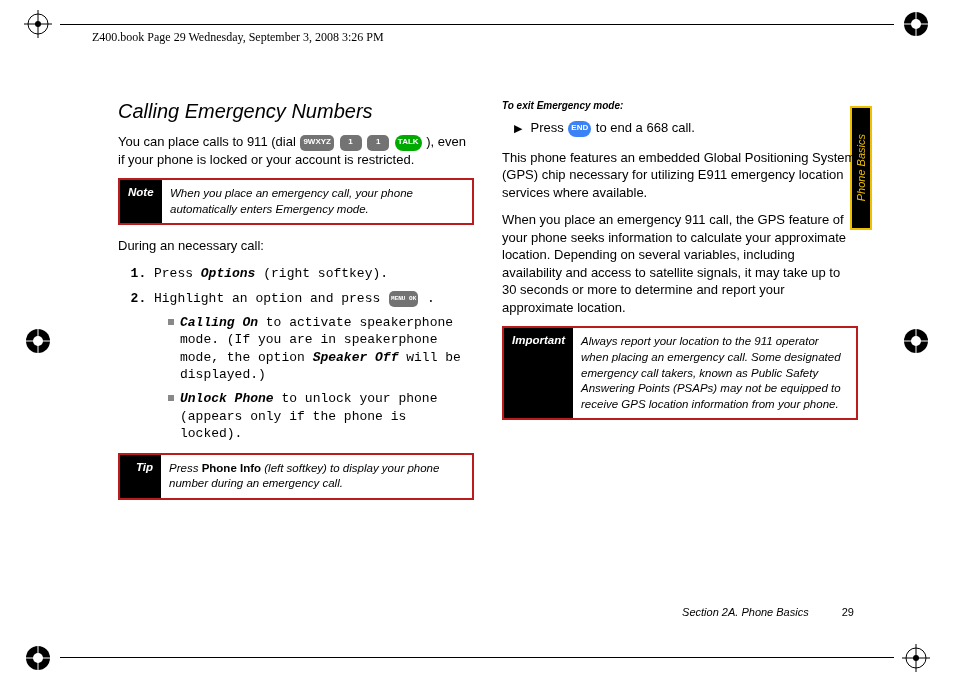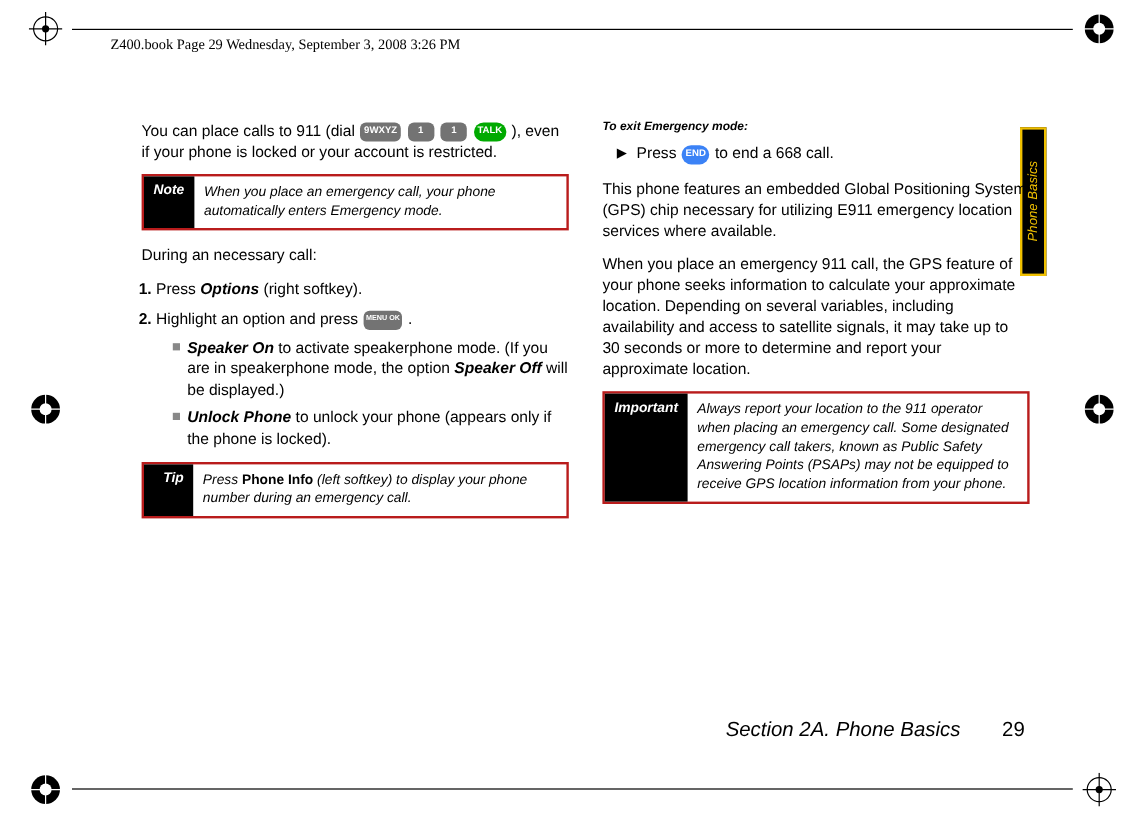--- a/index.html
+++ b/index.html
@@ -59,21 +59,21 @@
     font-weight: bold;
     font-style: italic;
     padding: 6px 8px;
     display: flex;
     align-items: flex-start;
     min-width: 42px;
   }
   .callout-label.tip { min-width: 28px; padding-left: 16px; }
   .callout-label.important { min-width: 66px; background:#000; }
   .callout-body { padding: 6px 8px; font-style: italic; line-height: 1.35; flex:1; }
-  ol.steps { list-style: decimal; margin-left: 12px; font-size: 13px; }
+  ol.steps { list-style: decimal; margin-left: 36px; font-size: 13px; font-family: Liberation Mono, monospace; }
   ol.steps > li { margin-bottom: 8px; line-height: 1.35; }
   ol.steps > li::marker { font-weight: bold; }
   .sub-bullets { margin-left: 14px; margin-top: 6px; }
   .sub-item { display:flex; gap:6px; margin-bottom:6px; line-height:1.35; }
   .sub-marker { width:6px; height:6px; background:#888; flex-shrink:0; margin-top:5px; }
   .bi { font-weight: bold; font-style: italic; }
   .key {
     display:inline-flex; align-items:center; justify-content:center;
     background:#737373; color:#fff; border-radius:5px;
     height:16px; min-width:22px; padding:0 3px;
@@ -103,21 +103,21 @@
     font-style:italic;
     font-size:11px;
     writing-mode: vertical-rl;
     transform: rotate(180deg);
     white-space:nowrap;
   }
   .footer {
     position:absolute;
     bottom: 64px;
     right: 100px;
-    font-size: 17px;
+    font-size: 11px;
     font-style: italic;
     margin-top: 28px;
   }
   .footer .pn { font-style: normal; margin-left: 30px; }
 </style>
 </head>
 <body>
 
 <div class="crop-line-top"></div>
 <div class="crop-line-bottom"></div>
@@ -172,20 +172,21 @@
   </div>
 
 <div class="header-text">Z400.book  Page 29  Wednesday, September 3, 2008  3:26 PM</div>
 
 <div class="side-tab">
   <span>Phone Basics</span>
 </div>
 
 <div class="page">
   <div class="col">
+    <h2 class="section-title">Calling Emergency Numbers</h2>
     <p class="para">
       <span>You can place calls to 911 (dial </span>
       <span class="key">9WXYZ</span>
       <span class="key">1</span>
       <span class="key">1</span>
       <span class="key talk">TALK</span>
       <span>), even if your phone is locked or your account is restricted.</span>
     </p>
 
     <div class="callout">
@@ -200,21 +201,21 @@
         <span>Press </span><span class="bi">Options</span><span> (right softkey).</span>
       </li>
       <li>
         <span>Highlight an option and press </span>
         <span class="key" style="font-size:6px; line-height:7px; text-align:center; padding:1px 2px;">MENU OK</span>
         <span>.</span>
         <div class="sub-bullets">
           <div class="sub-item">
             <div class="sub-marker"></div>
             <div>
-              <span class="bi">Speaker On</span><span> to activate speakerphone mode. (If you are in speakerphone mode, the option </span><span class="bi">Speaker Off</span><span> will be displayed.)</span>
+              <span class="bi">Calling On</span><span> to activate speakerphone mode. (If you are in speakerphone mode, the option </span><span class="bi">Speaker Off</span><span> will be displayed.)</span>
             </div>
           </div>
           <div class="sub-item">
             <div class="sub-marker"></div>
             <div>
               <span class="bi">Unlock Phone</span><span> to unlock your phone (appears only if the phone is locked).</span>
             </div>
           </div>
         </div>
       </li>

